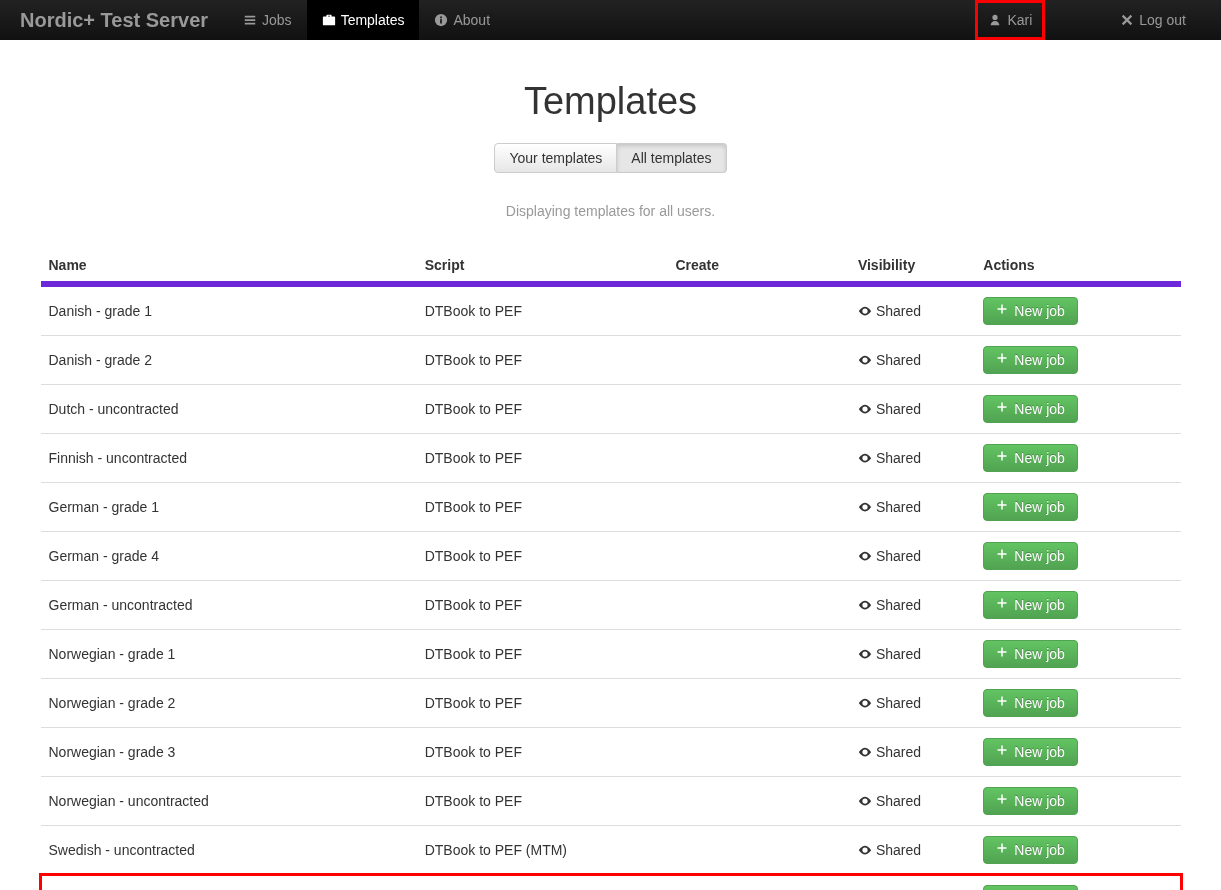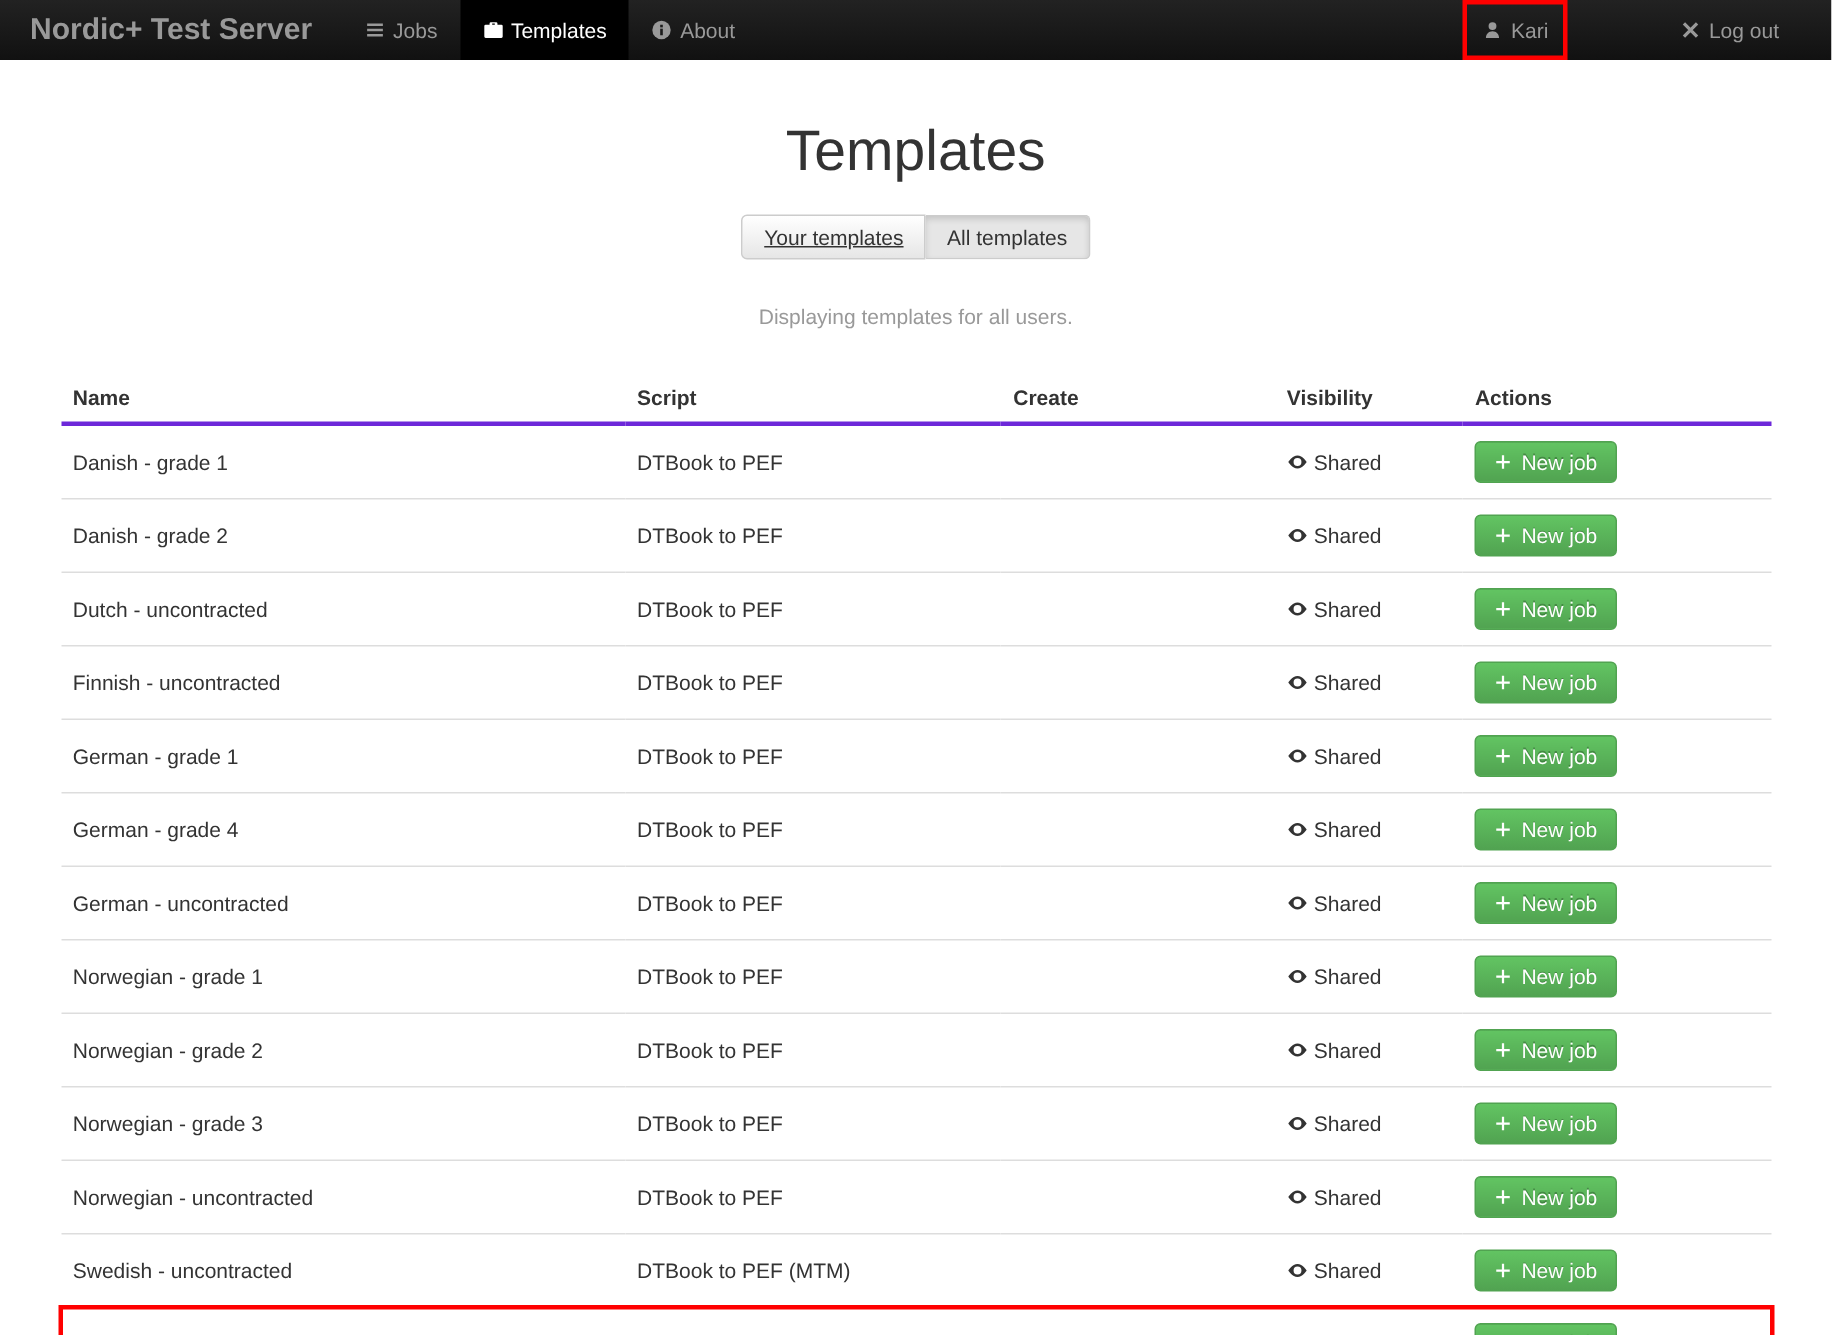--- a/index.html
+++ b/index.html
@@ -84,51 +84,51 @@
     background: linear-gradient(to bottom, #fff, #e6e6e6);
     padding: 6px 14px;
     cursor: pointer;
     font-size: 14px;
     color: #333;
   }
   .btn-toggle.active {
     background: #e6e6e6;
     box-shadow: inset 0 2px 4px rgba(0,0,0,.15);
   }
-  .btn-toggle:first-child { border-radius: 4px 0 0 4px; text-decoration: underline; }
+  .btn-toggle:first-child { border-radius: 4px 0 0 4px; }
   .btn-toggle:last-child { border-radius: 0 4px 4px 0; border-left: none; }
   .subtitle {
     text-align: center;
     color: #999;
     margin-bottom: 30px;
   }
   table {
     width: 100%;
     border-collapse: collapse;
   }
   th {
     text-align: left;
     font-weight: 700;
     padding: 8px;
-    border-bottom: 3px solid #6d28d9;
+    border-bottom: 6px solid #6d28d9;
   }
   td {
     padding: 10px 8px;
     border-top: 1px solid #ddd;
     vertical-align: middle;
   }
   .btn-success {
     background: linear-gradient(to bottom, #62c462, #51a351);
     border: 1px solid #51a351;
     border-radius: 4px;
     color: #fff;
     padding: 5px 12px;
     cursor: pointer;
     display: inline-flex;
-    align-items: flex-end;
+    align-items: flex-start;
     gap: 4px;
     font-size: 14px;
     text-shadow: 0 -1px 0 rgba(0,0,0,.25);
   }
   .visibility-cell {
     display: flex;
     align-items: center;
     gap: 4px;
   }
   .row-highlight td {

